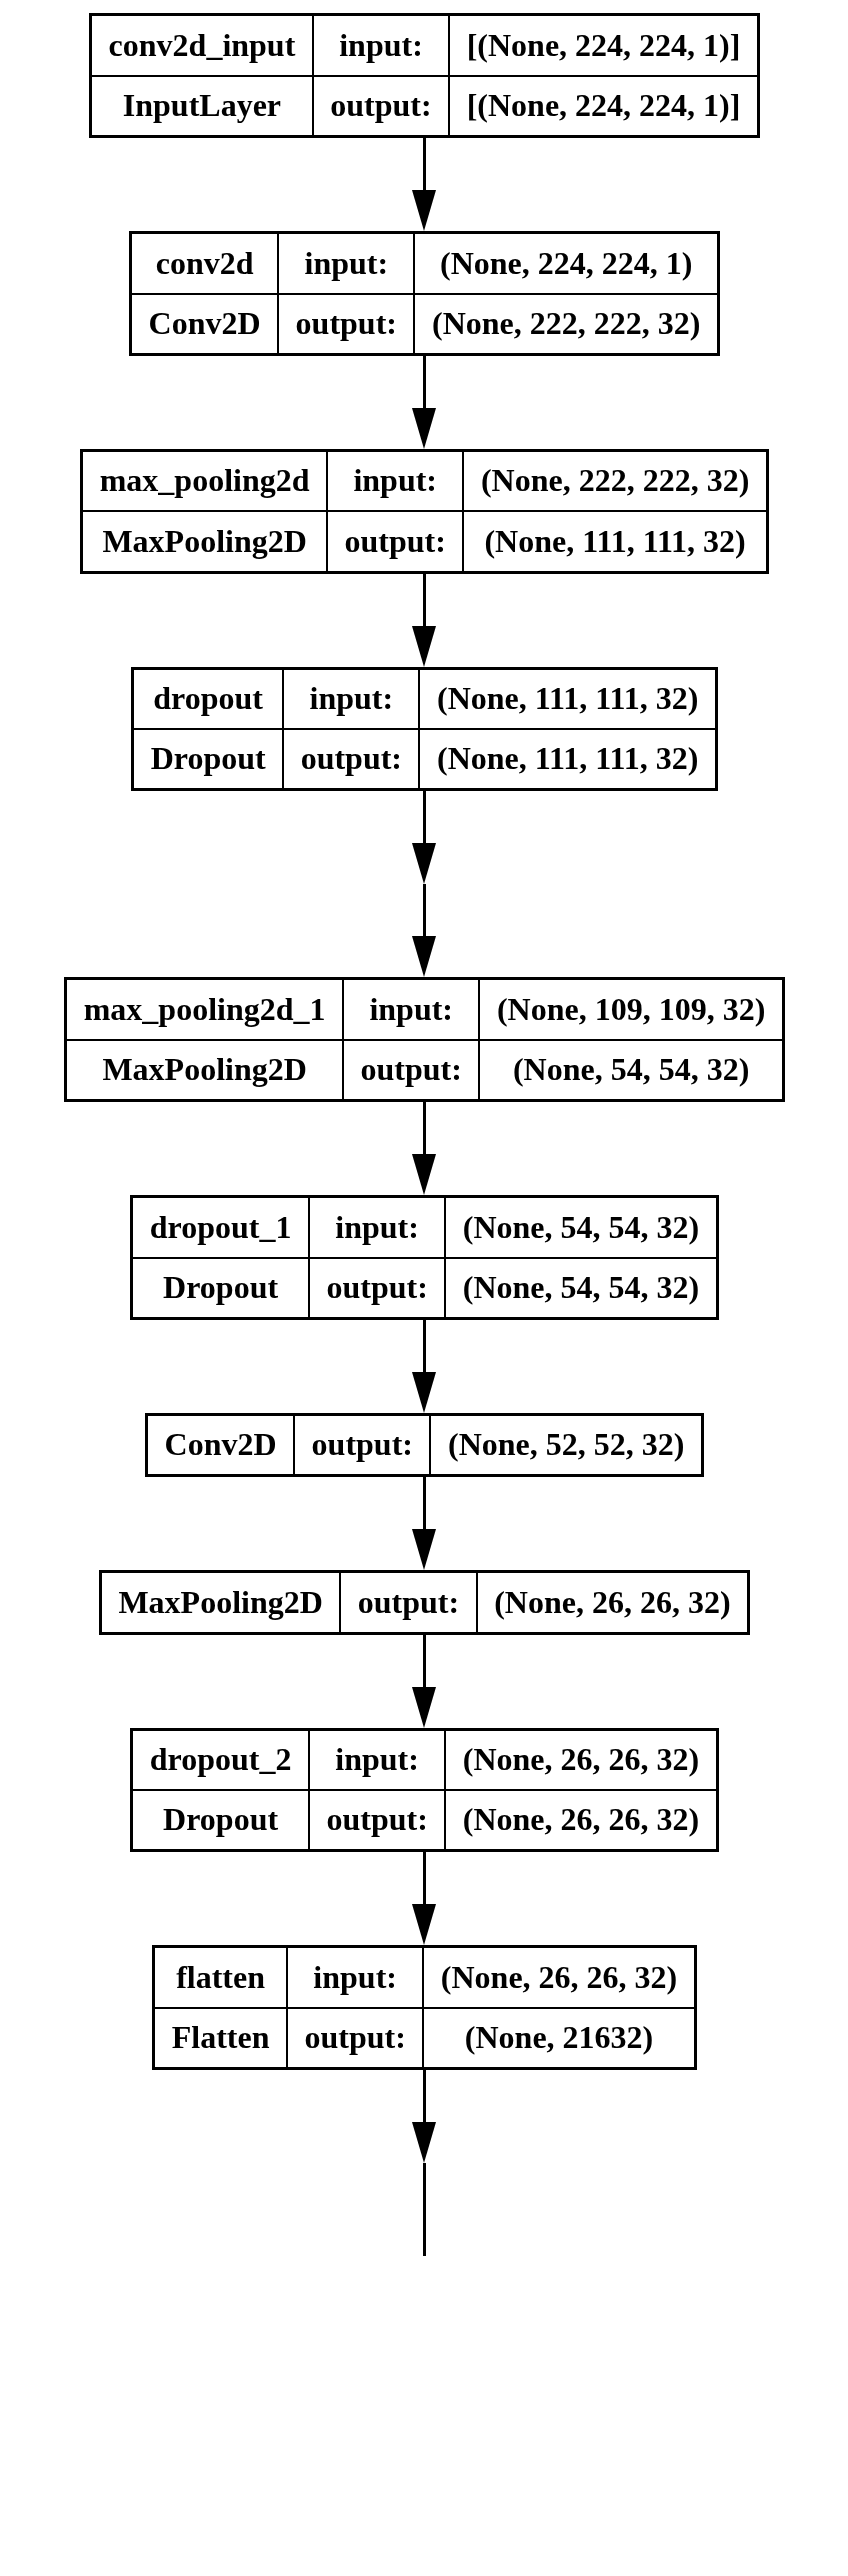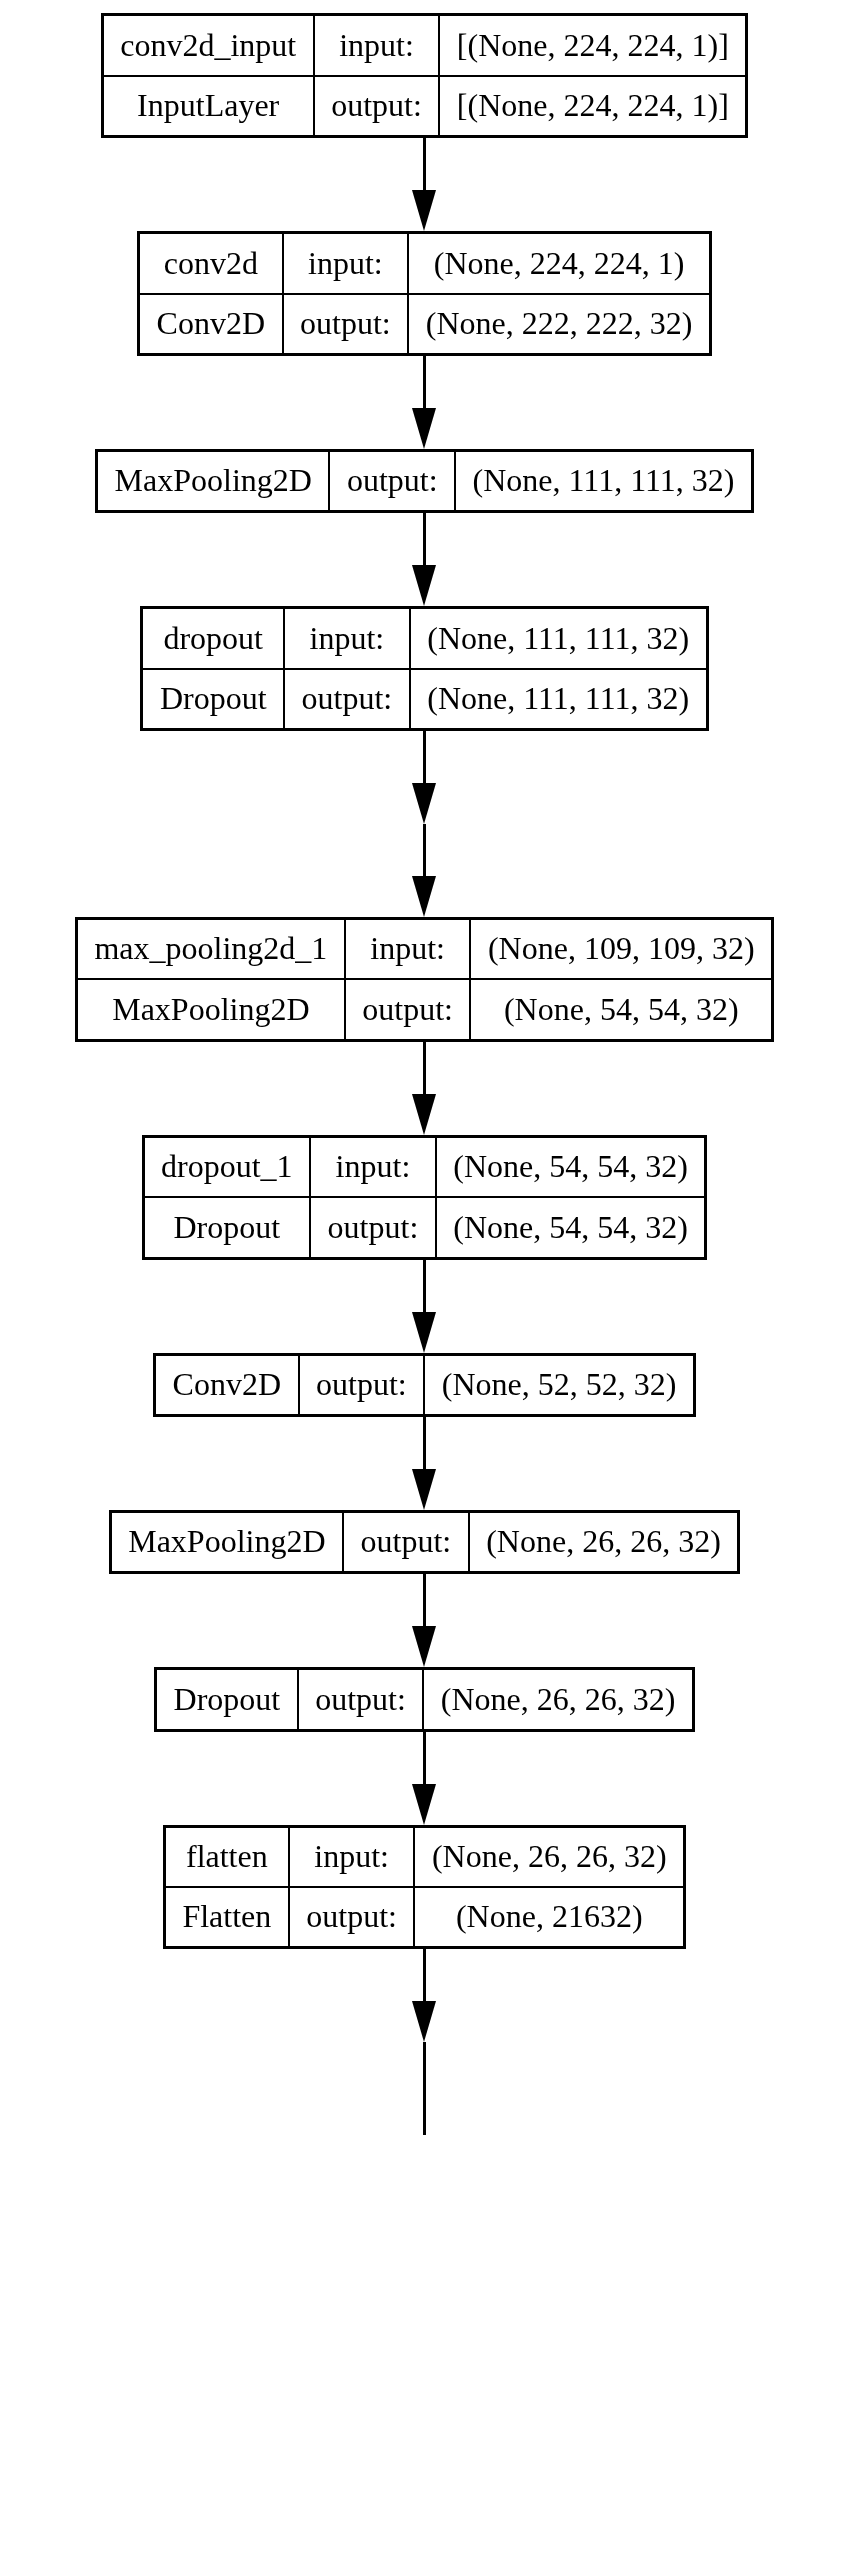--- a/index.html
+++ b/index.html
@@ -10,20 +10,21 @@
     display:flex; flex-direction:column; align-items:center;
   }
   .diagram {
     padding-top:13.4px;
     display:flex; flex-direction:column; align-items:center;
   }
   table.layer-box {
     border-collapse:collapse;
     background:#fff;
     border:3.6px solid #000;
+    font-weight:bold;
   }
   table.layer-box td {
     border:2.1px solid #000;
     font-size:32px;
     line-height:1.05;
     padding:12.4px 16.5px;
     text-align:center;
     white-space:nowrap;
   }
   .arrow {
@@ -79,20 +80,25 @@
   </tbody>
     </table>
 
   <div class="arrow">
       <div class="stem"></div>
       <div class="head"></div>
     </div>
 
   <table class="layer-box">
     <tbody>
+        <tr>
+      <td>max_pooling2d</td>
+      <td>input:</td>
+      <td>(None, 222, 222, 32)</td>
+    </tr>
     <tr>
       <td>MaxPooling2D</td>
       <td>output:</td>
       <td>(None, 111, 111, 32)</td>
     </tr>
   </tbody>
     </table>
 
   <div class="arrow">
       <div class="stem"></div>
@@ -190,20 +196,25 @@
   </tbody>
     </table>
 
   <div class="arrow">
       <div class="stem"></div>
       <div class="head"></div>
     </div>
 
   <table class="layer-box">
     <tbody>
+        <tr>
+      <td>dropout_2</td>
+      <td>input:</td>
+      <td>(None, 26, 26, 32)</td>
+    </tr>
     <tr>
       <td>Dropout</td>
       <td>output:</td>
       <td>(None, 26, 26, 32)</td>
     </tr>
   </tbody>
     </table>
 
   <div class="arrow">
       <div class="stem"></div>

